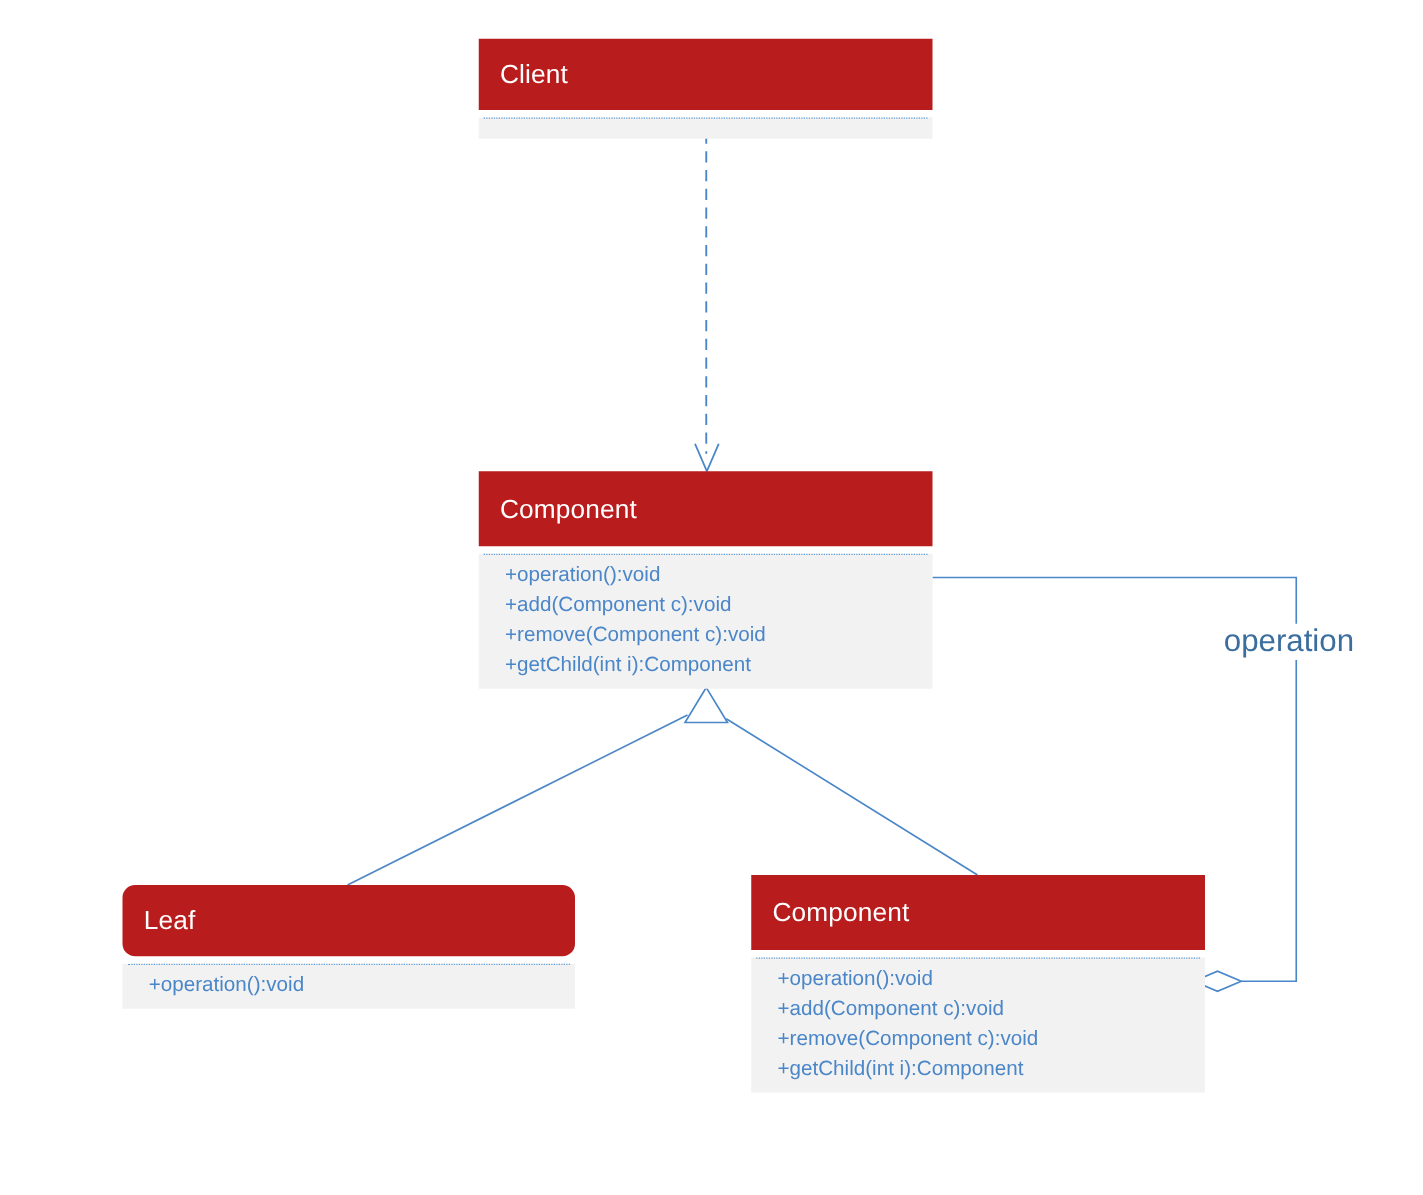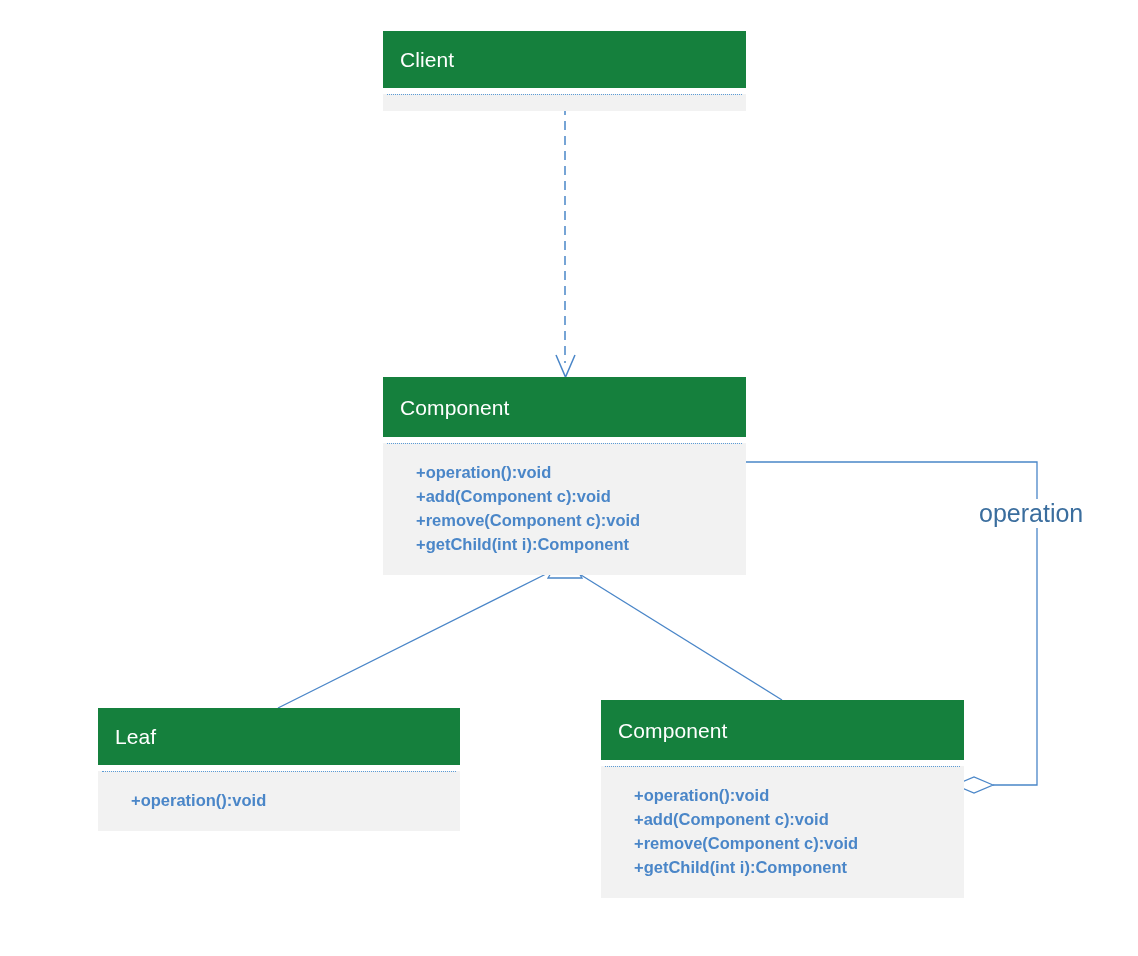--- a/index.html
+++ b/index.html
@@ -18,21 +18,21 @@
     background: #ffffff;
     overflow: hidden;
   }
 
   
   .uml-class {
     position: absolute;
     box-sizing: border-box;
   }
   .uml-header {
-    background: #15803d;
+    background: #b91c1c;
     color: #ffffff;
     box-sizing: border-box;
     display: flex;
     align-items: center;
     padding-left: 17px;
     font-size: 21px;
     font-weight: 400;
     letter-spacing: 0.1px;
     line-height: 1;
     white-space: nowrap;
@@ -43,23 +43,22 @@
     padding: 0 0 7px 0;
     position: relative;
   }
   .uml-sep {
     height: 0;
     border-top: 1px dotted #5B9BD5;
     margin: 6px 4px 0 4px;
   }
   .uml-methods {
     list-style: none;
-    margin: 12px;
+    margin: 0;
     padding: 4px 0 0 21px;
-    font-weight: bold;
   }
   .uml-methods li {
     color: #4A86C8;
     font-size: 16.5px;
     line-height: 24px;
     white-space: nowrap;
   }
 
   
   #connectors {
@@ -127,21 +126,21 @@
       <ul class="uml-methods">
         <li>+operation():void</li>
         <li>+add(Component c):void</li>
         <li>+remove(Component c):void</li>
         <li>+getChild(int i):Component</li>
       </ul>
     </div>
   </div>
 
   <div class="uml-class" style="left:98px; top:708px; width:362px;">
-    <div class="uml-header" style="height:57px;">
+    <div class="uml-header" style="height:57px;border-radius:10px;">
       <span>Leaf</span>
     </div>
     <div class="uml-body">
       <div class="uml-sep"></div>
       <ul class="uml-methods">
         <li>+operation():void</li>
       </ul>
     </div>
   </div>
 

